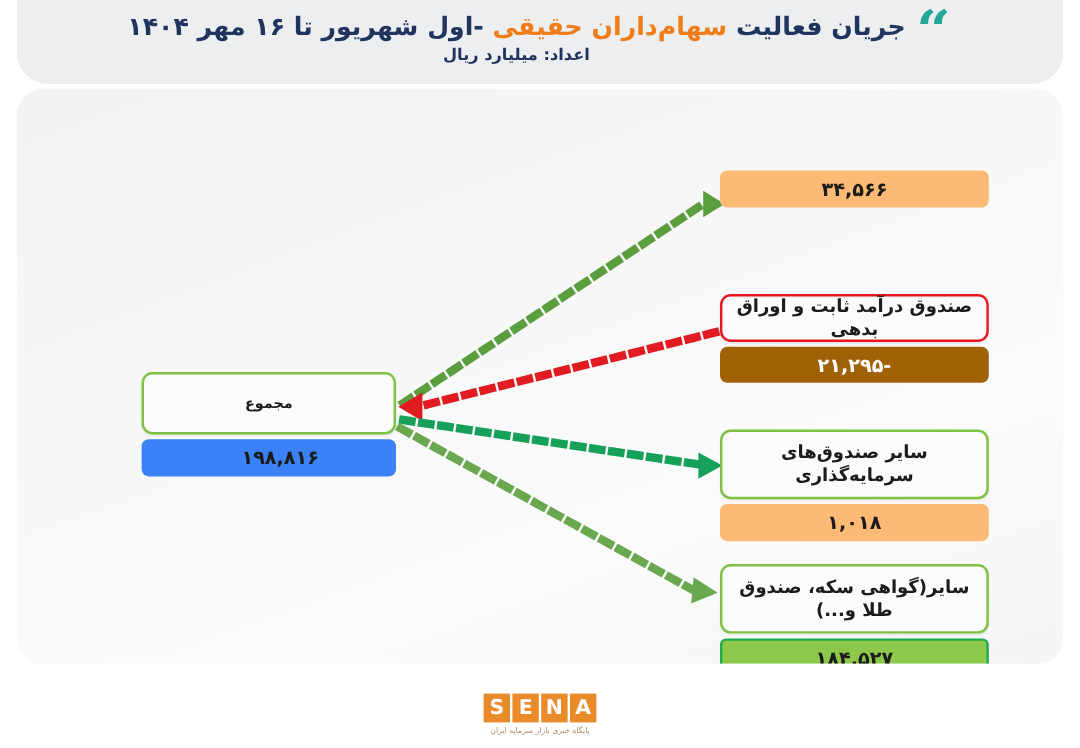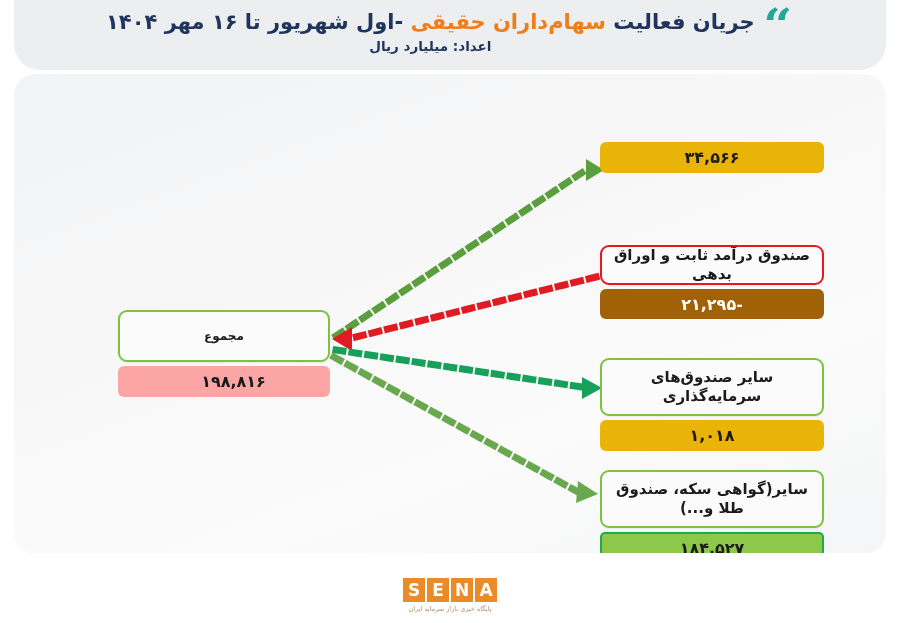--- a/index.html
+++ b/index.html
@@ -137,41 +137,41 @@
     justify-content: center;
     font-weight: 700;
     font-size: 16px;
     color: #1b1b1b;
     letter-spacing: 0.4px;
     margin-top: 4px;
   }
 
   
   .theme-green .node-label { border: 2px solid #7dc242; }
-  .theme-green .node-value { background: #eab308; color: #1b1b1b; }
+  .theme-green .node-value { background: #fdba74; color: #1b1b1b; }
 
   
   .theme-green-outline .node-label { border: 2px solid #7dc242; }
   .theme-green-outline .node-value {
     background: #8dc84b;
     color: #1b1b1b;
     border: 2px solid #1faa4b;
     border-radius: 5px;
   }
 
   
   .theme-red .node-label { border: 2px solid #e8171f; }
   .theme-red .node-value { background: #a16207; color: #ffffff; }
 
   
   .theme-total .node-label {
     border: 2px solid #7dc242;
     font-size: 12px;
   }
-  .theme-total .node-value { background: #fca5a5; color: #1b1b1b; padding-left: 19px; }
+  .theme-total .node-value { background: #3b82f6; color: #1b1b1b; padding-left: 19px; }
 
   
   #node-total       { left: 118px; top: 310px;  width: 212px; }
   #node-total .node-label { height: 52px; }
   #node-total .node-value { height: 31px; }
 
   #node-equity      { left: 600px; top: 138px;  width: 224px; }
   #node-equity .node-label { height: 56px; }
   #node-equity .node-value { height: 31px; }
 

